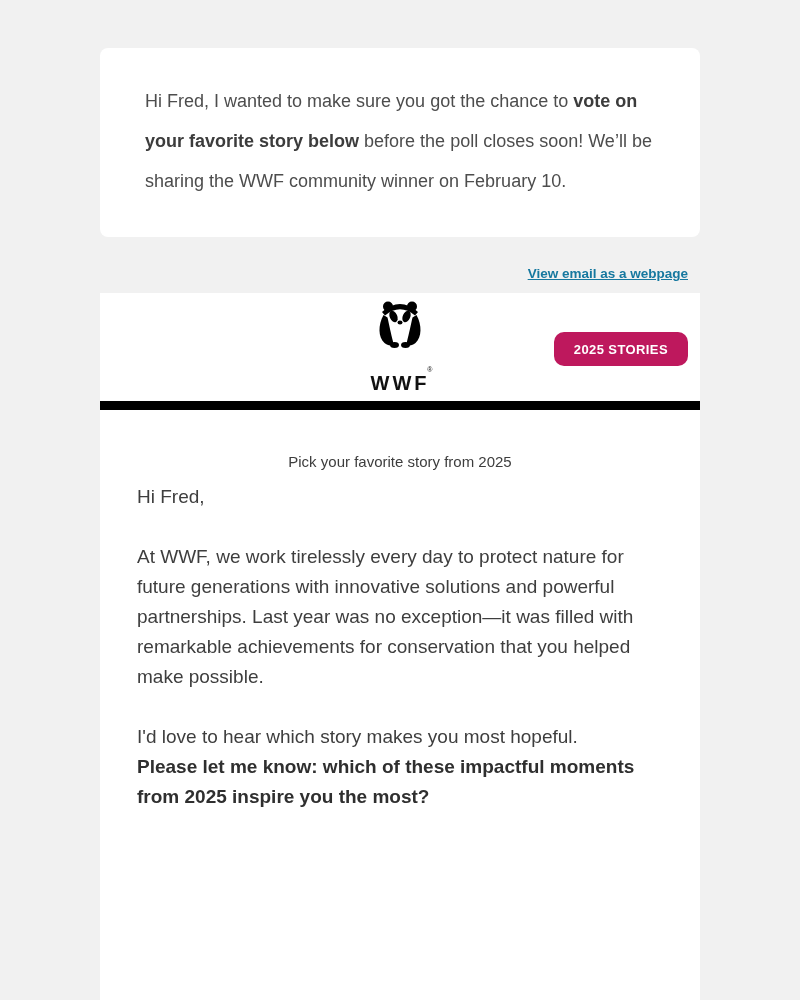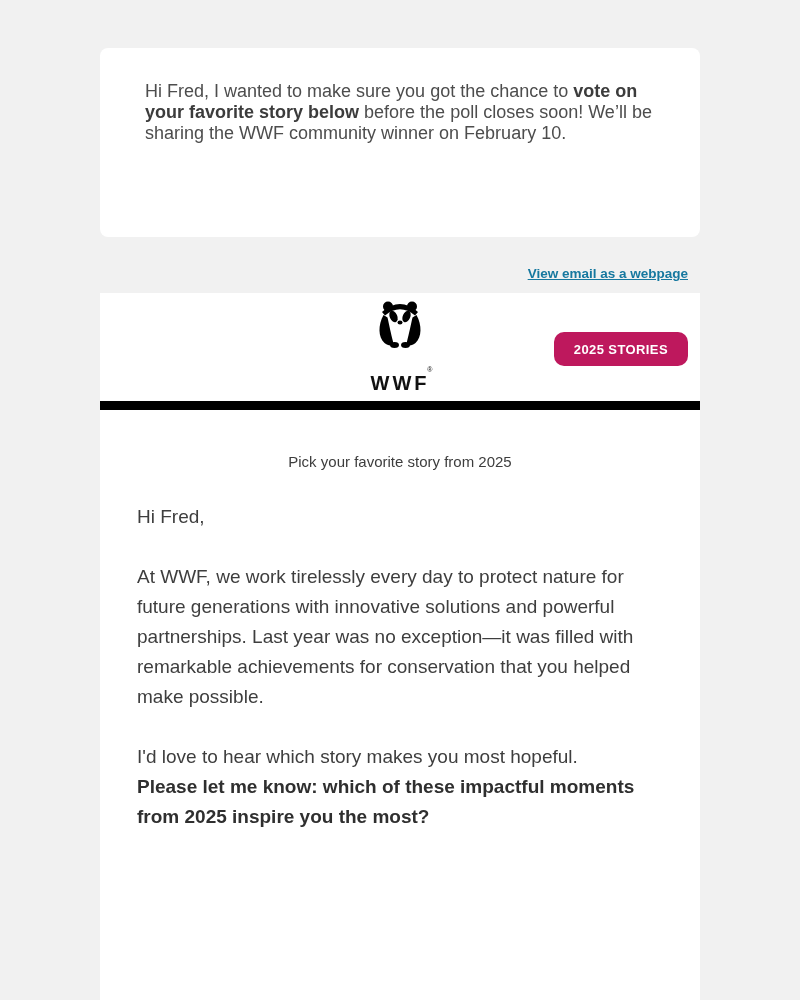--- a/index.html
+++ b/index.html
@@ -12,21 +12,21 @@
   }
   .wrapper { width: 600px; margin: 0 auto; padding-top: 48px; }
 
   
   .preheader-card {
     background: #ffffff;
     border-radius: 8px;
     padding: 33px 45px 34px 45px;
     color: #4d4d4d;
     font-size: 18px;
-    line-height: 21px;
+    line-height: 40px;
     min-height: 189px;
   }
   .preheader-card strong { color: #3c3c3c; font-weight: 700; }
 
   
   .link-row {
     height: 56px;
     text-align: right;
     padding: 27px 12px 0 0;
   }
@@ -96,21 +96,21 @@
     padding: 42px 37px 60px 37px;
     color: #3e3e3e;
     font-size: 19px;
     line-height: 30px;
   }
   .subtitle {
     text-align: center;
     font-size: 15px;
     line-height: 20px;
     color: #3d3d3d;
-    margin-bottom: 30px;
+    margin-bottom: 10px;
   }
   .para { margin-top: 30px; }
   .question-bold {
     display: block;
     font-weight: 700;
     color: #2f2f2f;
   }
 </style>
 </head>
 <body>

